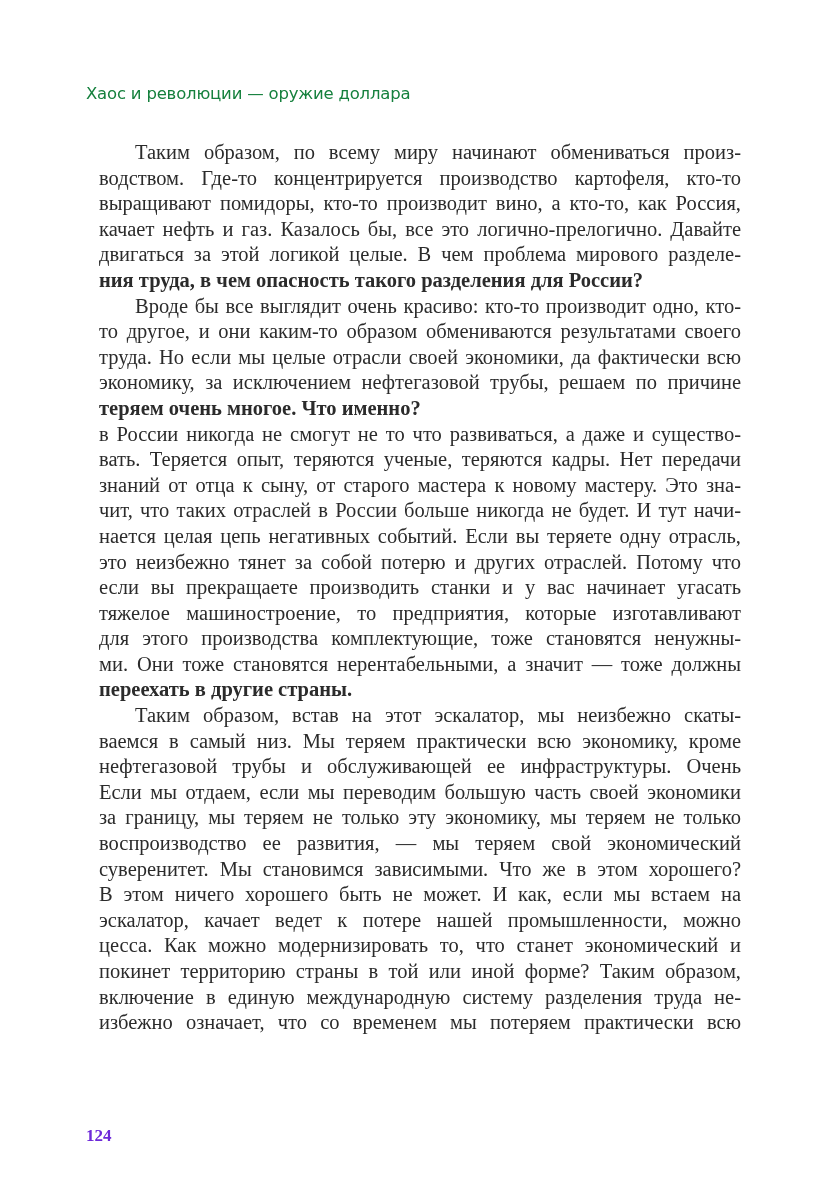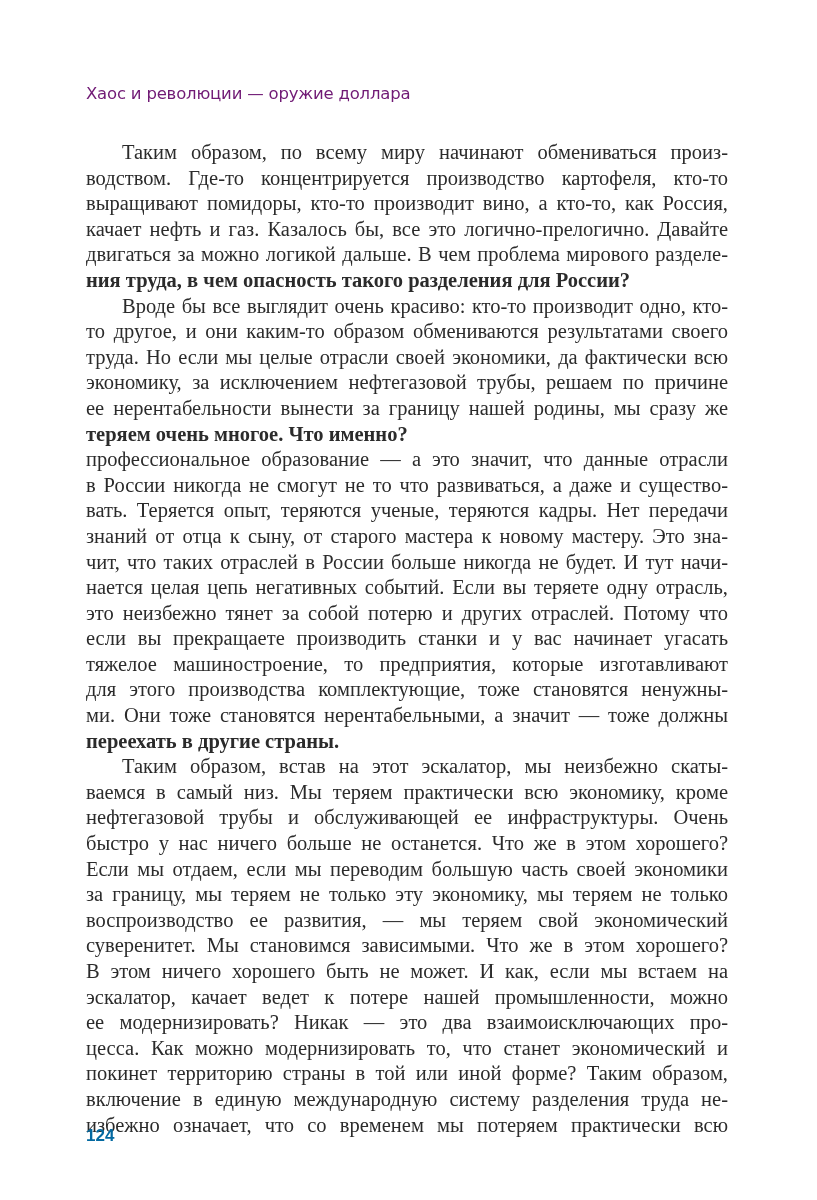--- a/index.html
+++ b/index.html
@@ -1,82 +1,78 @@
 <!DOCTYPE html>
 <html><head>
 <meta charset="utf-8">
 <style>
   html, body { margin: 0; padding: 0; background: #ffffff; }
   body { width: 817px; height: 1200px; position: relative; overflow: hidden; }
   .header {
     position: absolute; left: 86px; top: 84px;
-    font-family: "DejaVu Sans", sans-serif; font-size: 16.5px; color: #701a75;
+    font-family: "DejaVu Sans", sans-serif; font-size: 16.5px; color: #15803d;
     letter-spacing: -0.2px;
   }
   .body-text {
-    position: absolute; left: 86px; top: 140px; width: 642px;
+    position: absolute; left: 99px; top: 140px; width: 642px;
     font-family: "Liberation Serif", serif; font-size: 20.5px; line-height: 25.6px;
     color: #2b2b2b;
   }
   .line { display: block; white-space: nowrap; text-align: justify; text-align-last: justify; height: 25.6px; }
   .line.last { text-align-last: left; font-weight: bold; }
   .line.indent { padding-left: 36px; }
   .page-num {
     position: absolute; left: 86px; top: 1126px;
-    font-family: Liberation Sans, sans-serif; font-weight: bold; font-size: 17px; color: #0369a1;
+    font-family: Liberation Serif, serif; font-weight: bold; font-size: 17px; color: #6d28d9;
   }
 </style>
 </head>
 <body>
 
 <div class="header">Хаос и революции — оружие доллара</div>
 
 <div class="body-text" id="body">
     <div>
       <span class="line indent">Таким образом, по всему миру начинают обмениваться произ-</span>
       <span class="line">водством. Где-то концентрируется производство картофеля, кто-то</span>
       <span class="line">выращивают помидоры, кто-то производит вино, а кто-то, как Россия,</span>
       <span class="line">качает нефть и газ. Казалось бы, все это логично-прелогично. Давайте</span>
-      <span class="line">двигаться за можно логикой дальше. В чем проблема мирового разделе-</span>
+      <span class="line">двигаться за этой логикой целые. В чем проблема мирового разделе-</span>
       <span class="line last">ния труда, в чем опасность такого разделения для России?</span>
     </div>
     <div>
       <span class="line indent">Вроде бы все выглядит очень красиво: кто-то производит одно, кто-</span>
       <span class="line">то другое, и они каким-то образом обмениваются результатами своего</span>
       <span class="line">труда. Но если мы целые отрасли своей экономики, да фактически всю</span>
       <span class="line">экономику, за исключением нефтегазовой трубы, решаем по причине</span>
-      <span class="line">ее нерентабельности вынести за границу нашей родины, мы сразу же</span>
       <span class="line last">теряем очень многое. Что именно?</span>
     </div>
     <div>
-      <span class="line">профессиональное образование — а это значит, что данные отрасли</span>
       <span class="line">в России никогда не смогут не то что развиваться, а даже и существо-</span>
       <span class="line">вать. Теряется опыт, теряются ученые, теряются кадры. Нет передачи</span>
       <span class="line">знаний от отца к сыну, от старого мастера к новому мастеру. Это зна-</span>
       <span class="line">чит, что таких отраслей в России больше никогда не будет. И тут начи-</span>
       <span class="line">нается целая цепь негативных событий. Если вы теряете одну отрасль,</span>
       <span class="line">это неизбежно тянет за собой потерю и других отраслей. Потому что</span>
       <span class="line">если вы прекращаете производить станки и у вас начинает угасать</span>
       <span class="line">тяжелое машиностроение, то предприятия, которые изготавливают</span>
       <span class="line">для этого производства комплектующие, тоже становятся ненужны-</span>
       <span class="line">ми. Они тоже становятся нерентабельными, а значит — тоже должны</span>
       <span class="line last">переехать в другие страны.</span>
     </div>
     <div>
       <span class="line indent">Таким образом, встав на этот эскалатор, мы неизбежно скаты-</span>
       <span class="line">ваемся в самый низ. Мы теряем практически всю экономику, кроме</span>
       <span class="line">нефтегазовой трубы и обслуживающей ее инфраструктуры. Очень</span>
-      <span class="line">быстро у нас ничего больше не останется. Что же в этом хорошего?</span>
       <span class="line">Если мы отдаем, если мы переводим большую часть своей экономики</span>
       <span class="line">за границу, мы теряем не только эту экономику, мы теряем не только</span>
       <span class="line">воспроизводство ее развития, — мы теряем свой экономический</span>
       <span class="line">суверенитет. Мы становимся зависимыми. Что же в этом хорошего?</span>
       <span class="line">В этом ничего хорошего быть не может. И как, если мы встаем на</span>
       <span class="line">эскалатор, качает ведет к потере нашей промышленности, можно</span>
-      <span class="line">ее модернизировать? Никак — это два взаимоисключающих про-</span>
       <span class="line">цесса. Как можно модернизировать то, что станет экономический и</span>
       <span class="line">покинет территорию страны в той или иной форме? Таким образом,</span>
       <span class="line">включение в единую международную систему разделения труда не-</span>
       <span class="line">избежно означает, что со временем мы потеряем практически всю</span>
     </div>
   </div>
 
 <div class="page-num">124</div>
 
 </body></html>

